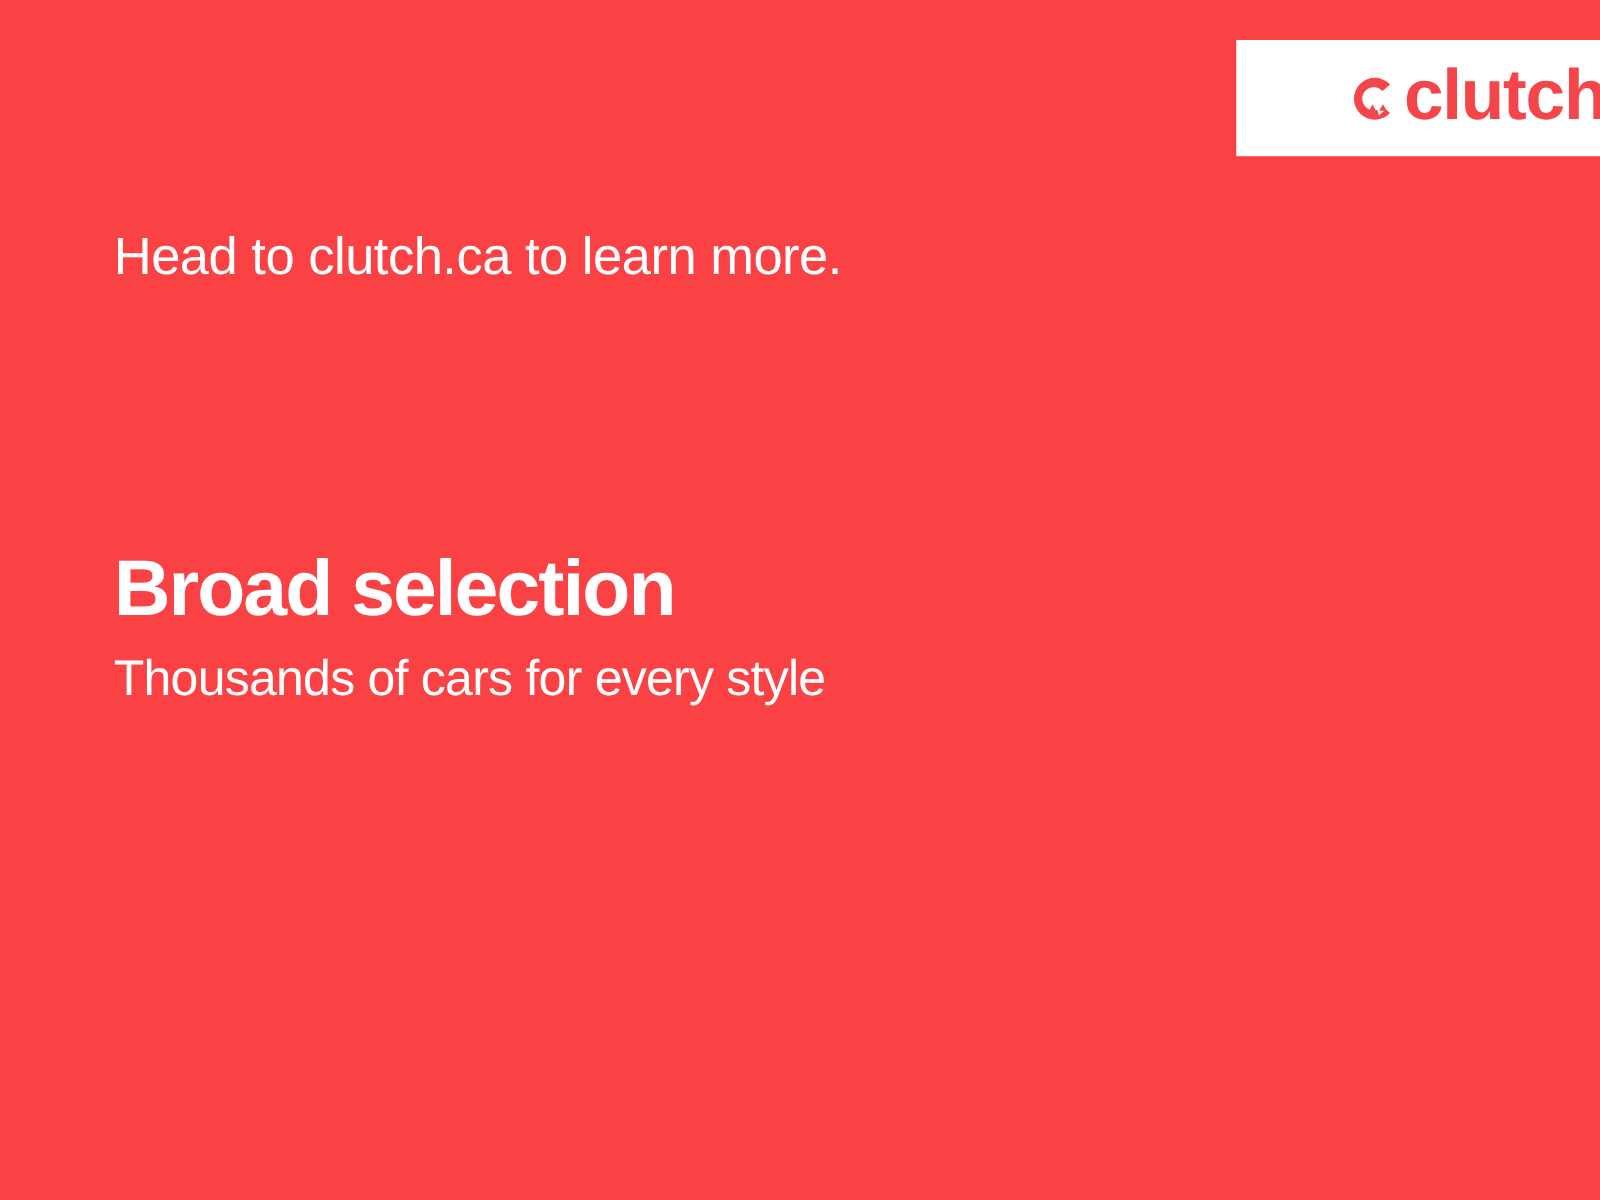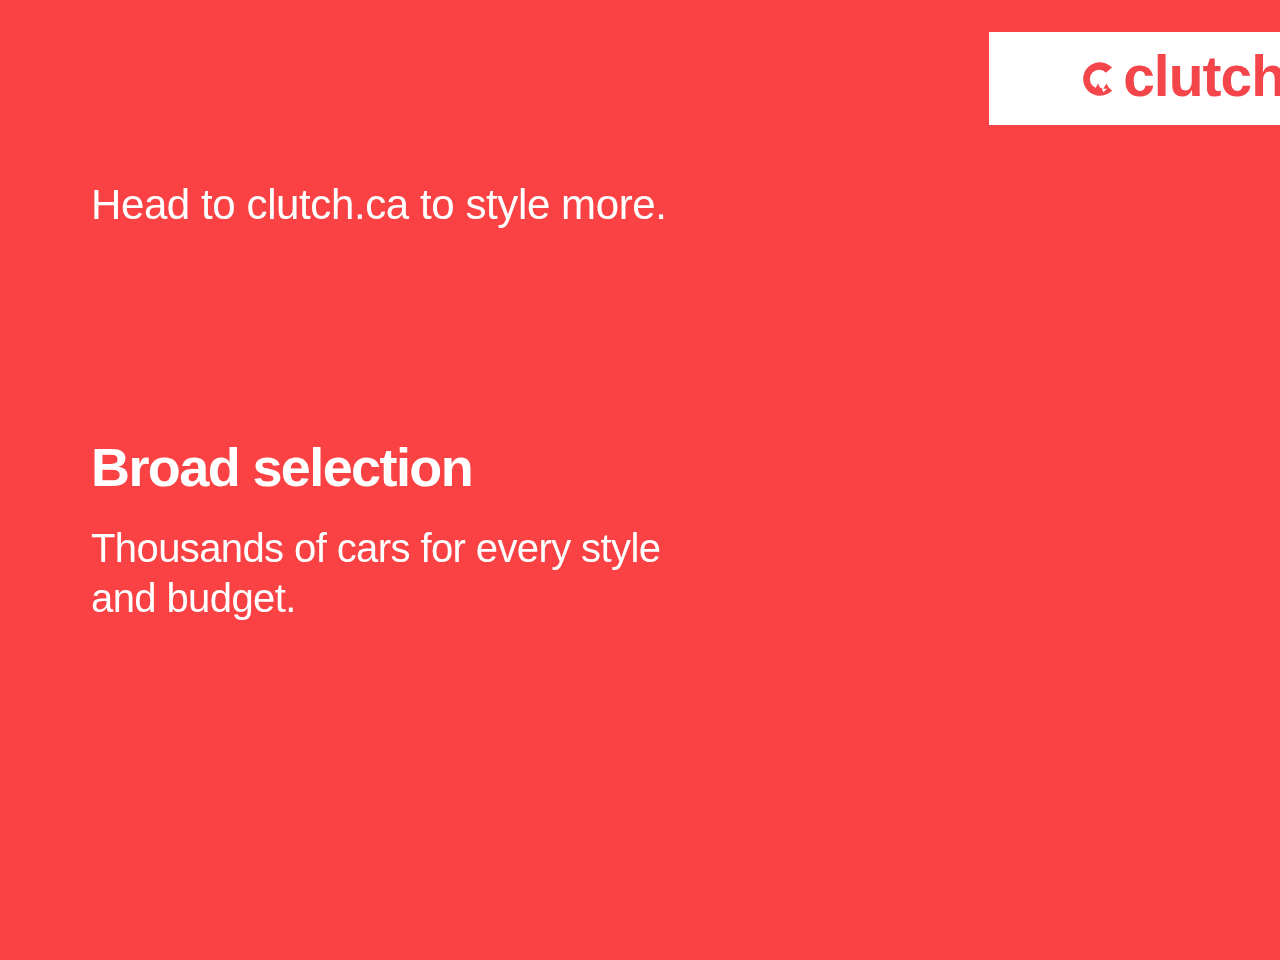--- a/index.html
+++ b/index.html
@@ -73,26 +73,26 @@
   }
 
   #body-block {
     position: absolute;
     left: 91px;
     top: 440px;
     width: 980px;
   }
 
   #headline {
-    font-size: 54px;
+    font-size: 63px;
     font-weight: bold;
     line-height: 1.0;
     letter-spacing: -1.6px;
     color: #FFFFFF;
-    margin: 0 0 30px 0;
+    margin: 0 0 16px 0;
     white-space: nowrap;
   }
 
   #subcopy {
     font-size: 40px;
     font-weight: 400;
     line-height: 1.24;
     letter-spacing: -0.6px;
     color: #FFFFFF;
     margin: 0;
@@ -116,23 +116,22 @@
 
         <path d="M52 52 L78 66 L62 80 Z" fill="#FFFFFF"></path>
 
         <path d="M44 72 L56 72 L50 60 Z" fill="#F4454A"></path>
         <path d="M62 72 L76 72 L69 60 Z" fill="#F4454A"></path>
       </svg>
       <span id="logo-wordmark" style="color: rgb(244, 69, 74);">clutch</span>
     </div>
   </div>
 
-  <div id="kicker" style="color: rgb(255, 255, 255);">Head to clutch.ca to style more.</div>
+  <div id="kicker" style="color: rgb(255, 255, 255);">Head to clutch.ca to learn more.</div>
 
   <div id="body-block">
     <h1 id="headline" style="color: rgb(255, 255, 255);">Broad selection</h1>
     <p id="subcopy" style="color: rgb(255, 255, 255);">
       <span class="copy-line">Thousands of cars for every style</span>
-      <span class="copy-line">and budget.</span>
     </p>
   </div>
 
 </div>
 
 </body></html>

